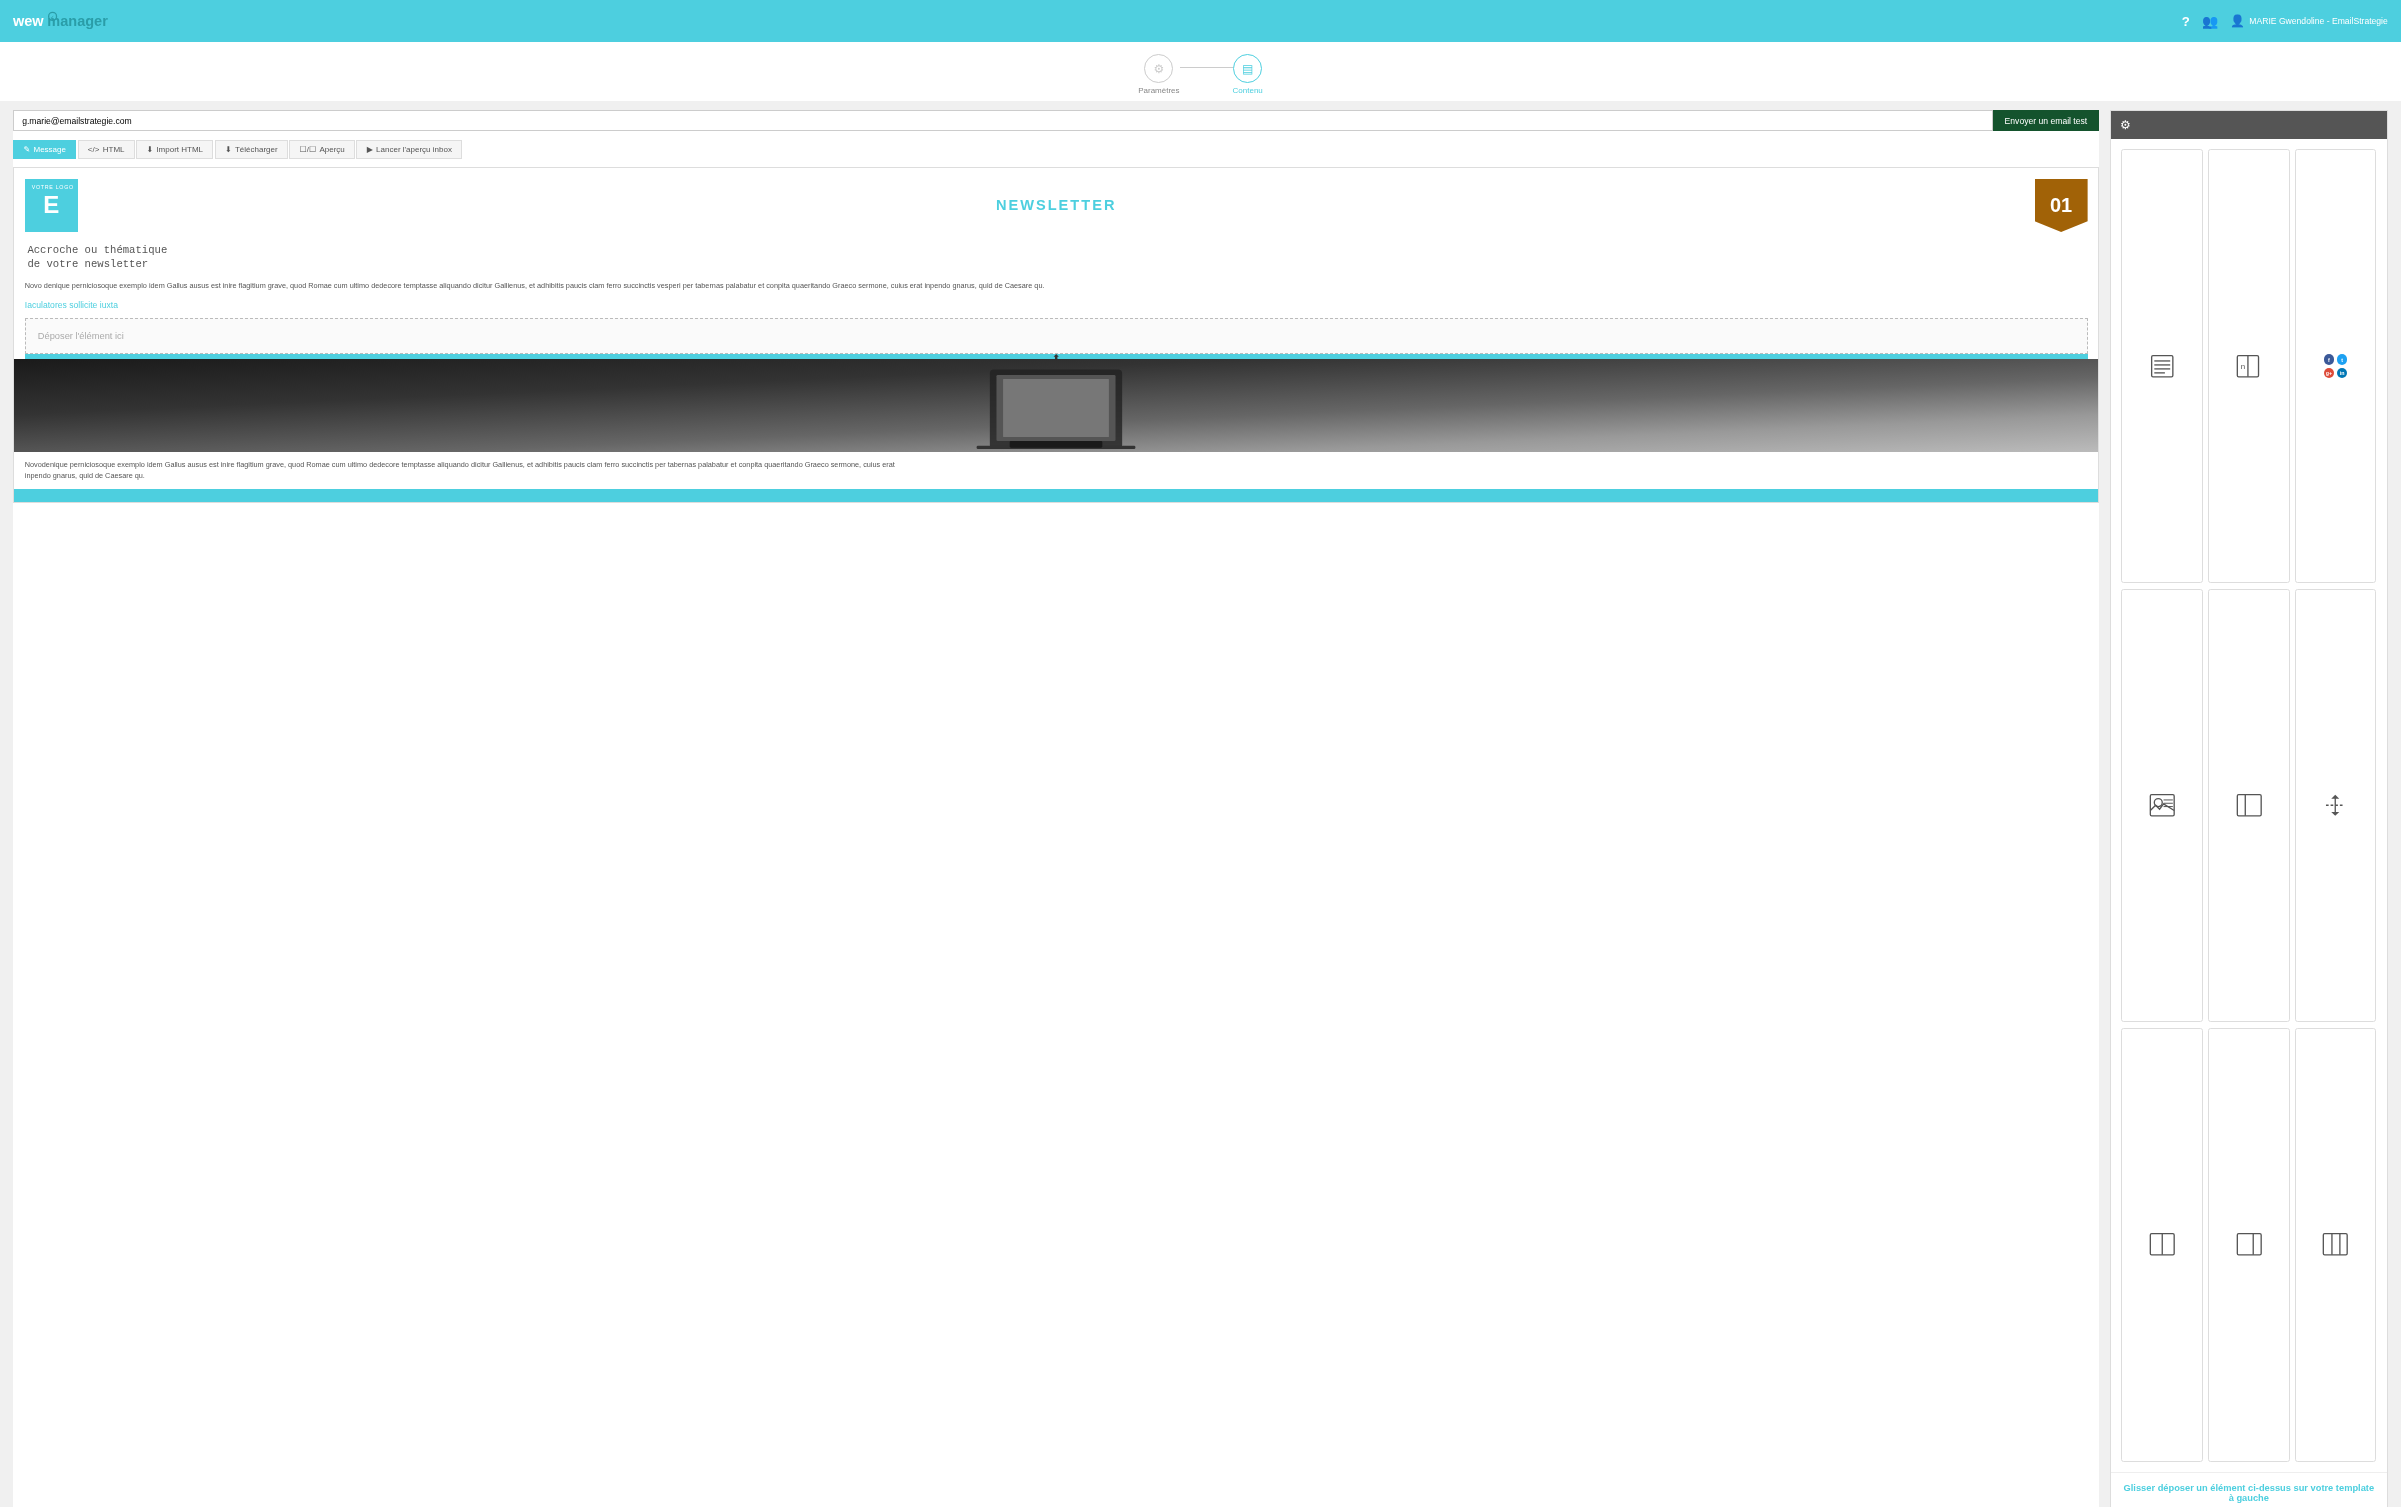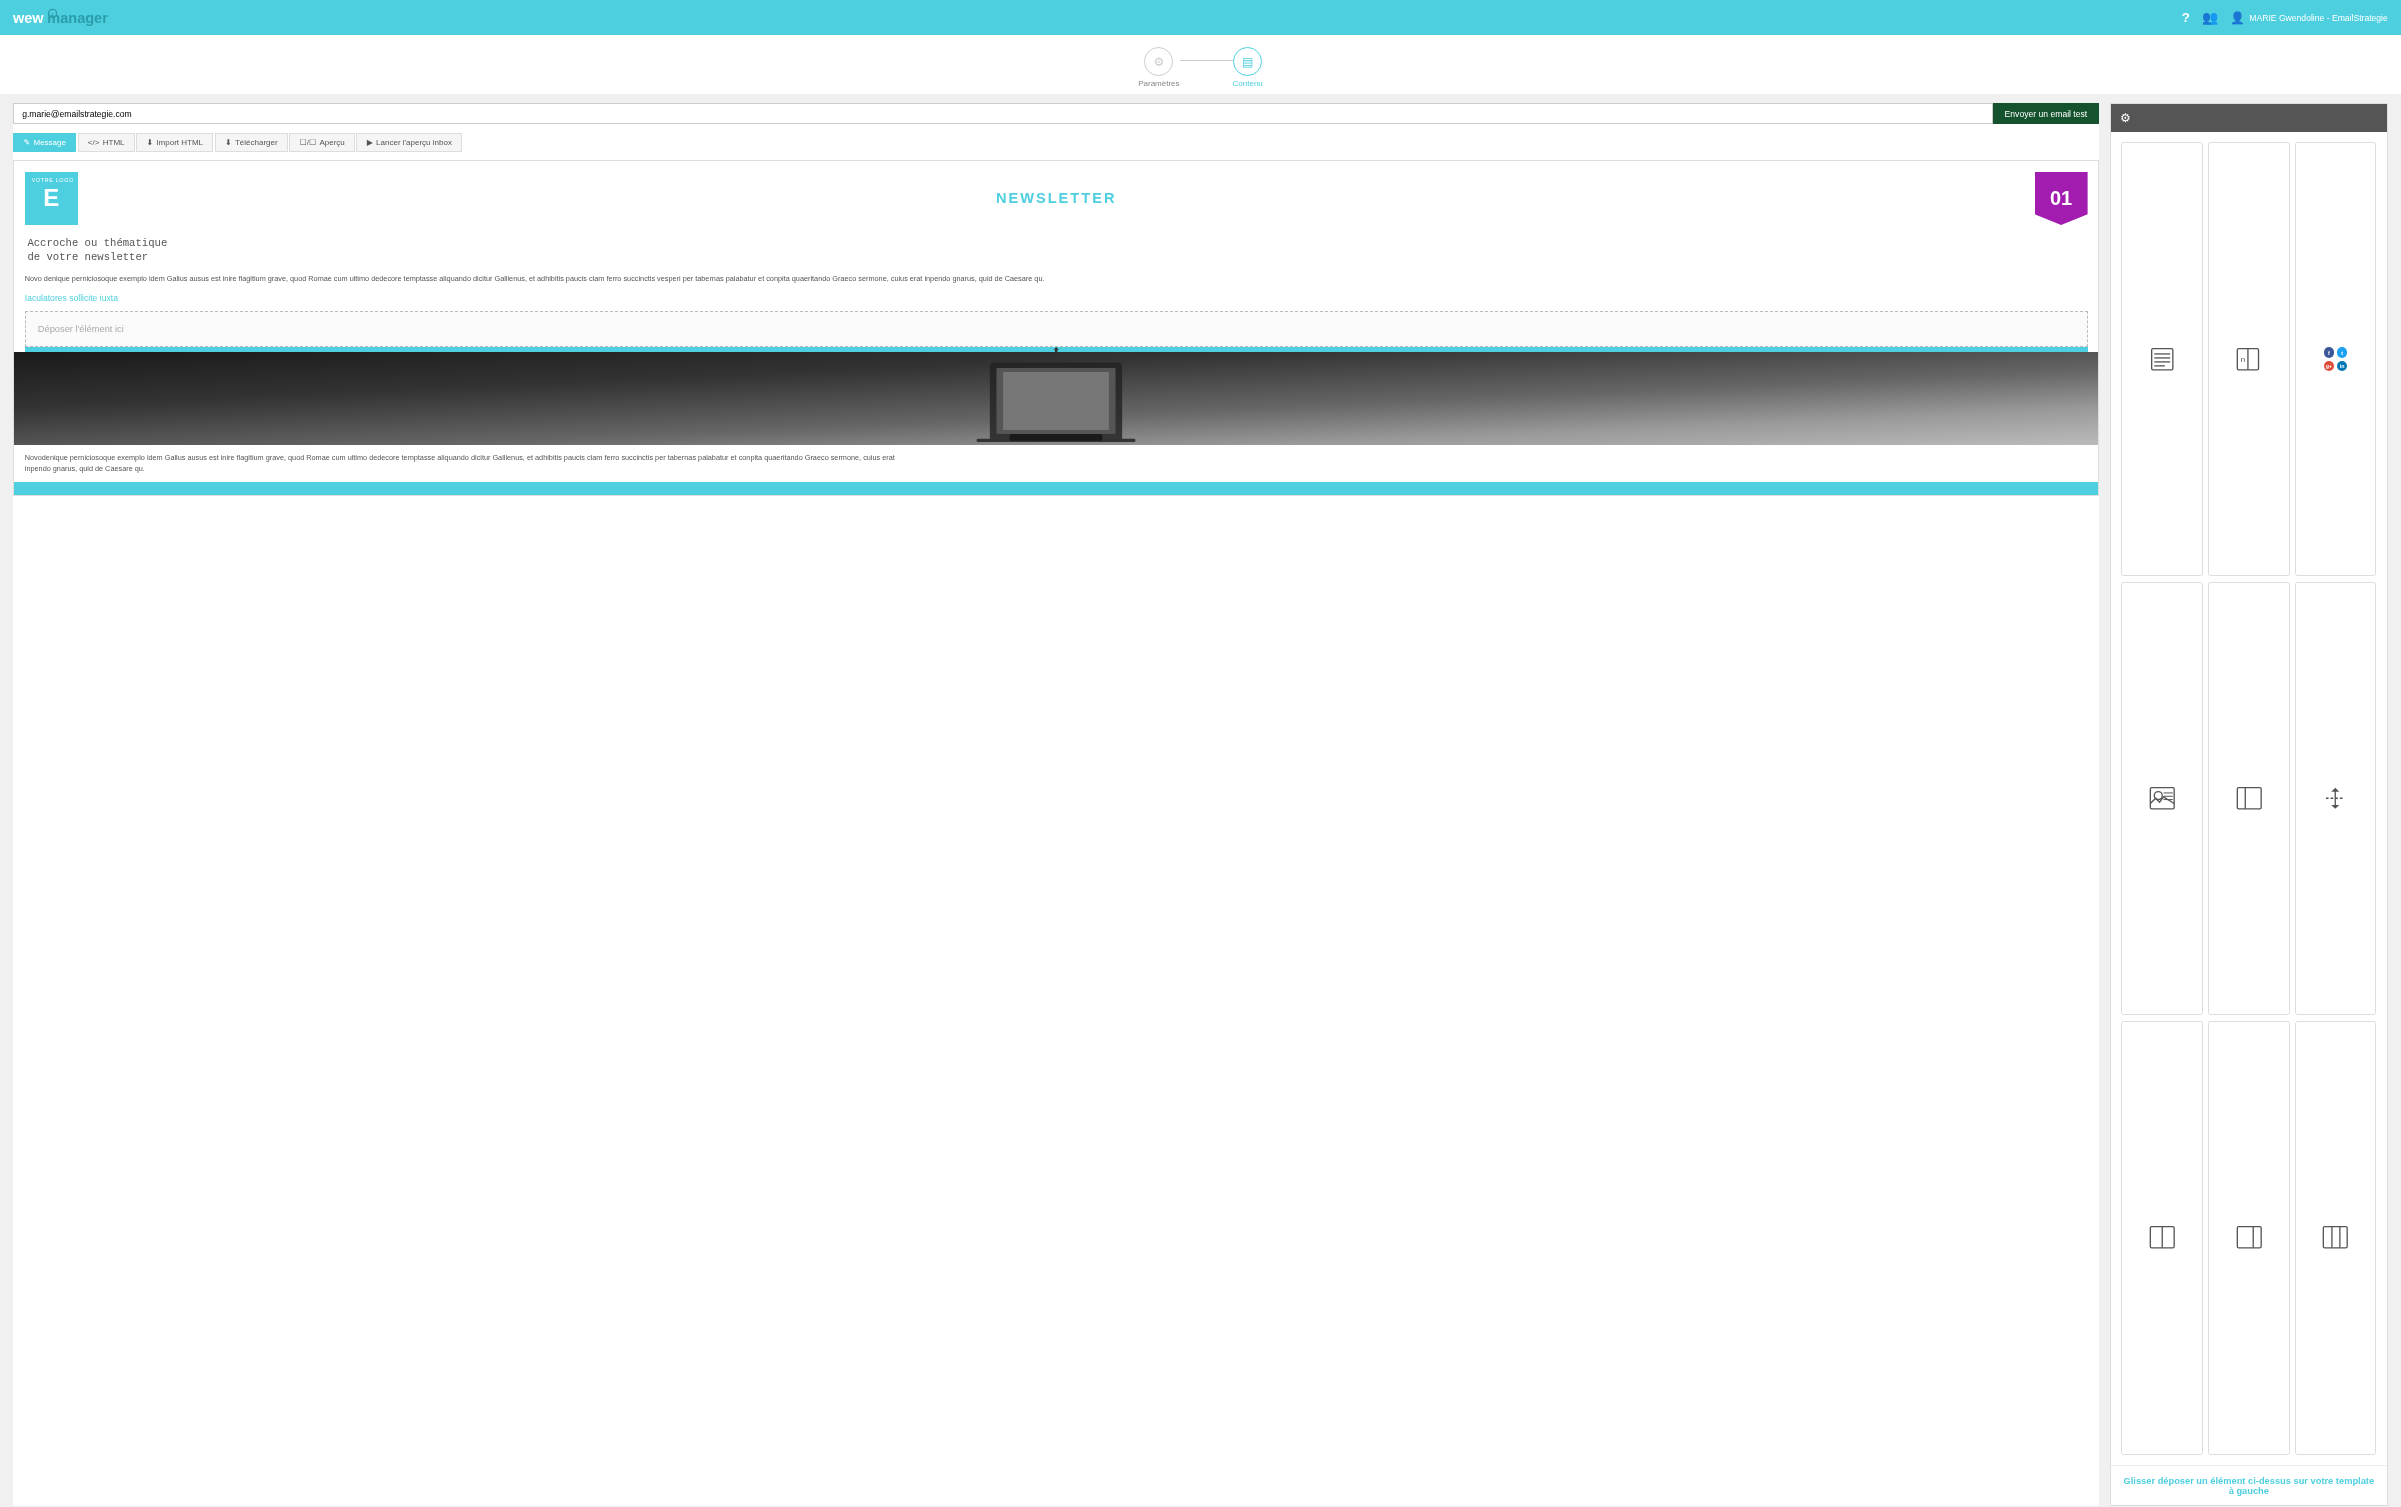--- a/index.html
+++ b/index.html
@@ -1,21 +1,21 @@
 <!DOCTYPE html>
 <html style="font-size:10.6px"><head>
   <meta charset="utf-8">
   <style>
     * { box-sizing: border-box; margin: 0; padding: 0; }
     body { font-family: Arial, sans-serif; background: #f0f0f0; min-height: 100vh; }
 
     
     .top-nav {
       background: #4dcfdf;
-      height: 35px;
+      height: 42px;
       display: flex;
       align-items: center;
       justify-content: space-between;
       padding: 0 13.2px;
     }
     .logo {
       display: flex;
       align-items: center;
     }
     .nav-right {
@@ -179,21 +179,21 @@
       font-size: 14.6px;
       font-weight: bold;
       color: #4dcfdf;
       letter-spacing: 2px;
     }
     .nl-subtitle {
       font-size: 7.3px;
       color: #888;
     }
     .nl-header-right {
-      background: #a21caf;
+      background: #a16207;
       width: 53px;
       height: 53px;
       display: flex;
       flex-direction: column;
       align-items: center;
       justify-content: center;
       clip-path: polygon(0 0, 100% 0, 100% 80%, 50% 100%, 0 80%);
       color: white;
     }
     .nl-issue-num {

